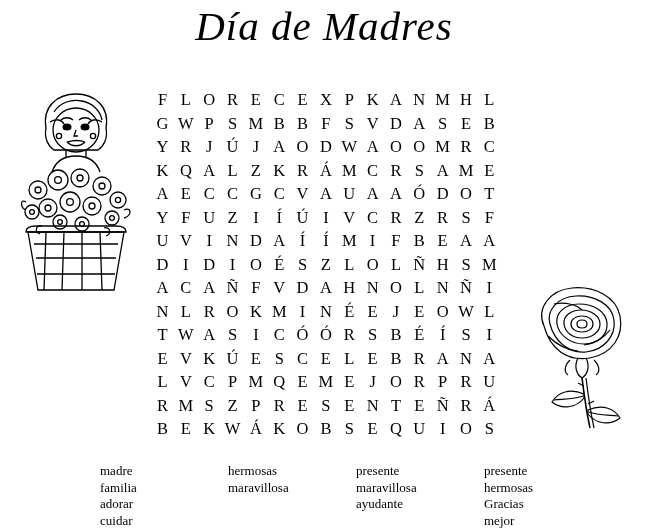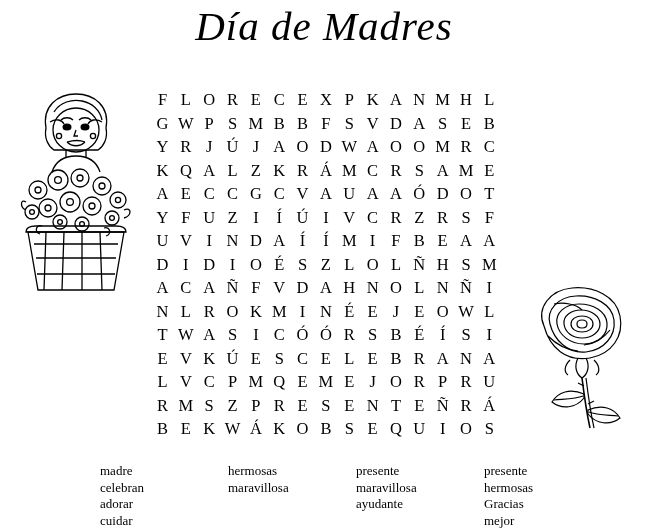--- a/index.html
+++ b/index.html
@@ -448,21 +448,21 @@
       <span class="grid-cell">U</span>
       <span class="grid-cell">I</span>
       <span class="grid-cell">O</span>
       <span class="grid-cell">S</span>
     </div>
   </div>
 
   <div class="wordlist">
     <div class="wl-col">
       <div class="wl-item">madre</div>
-      <div class="wl-item">celebran</div>
+      <div class="wl-item">familia</div>
       <div class="wl-item">adorar</div>
       <div class="wl-item">cuidar</div>
     </div>
     <div class="wl-col">
       <div class="wl-item">hermosas</div>
       <div class="wl-item">maravillosa</div>
     </div>
     <div class="wl-col">
       <div class="wl-item">presente</div>
       <div class="wl-item">maravillosa</div>

